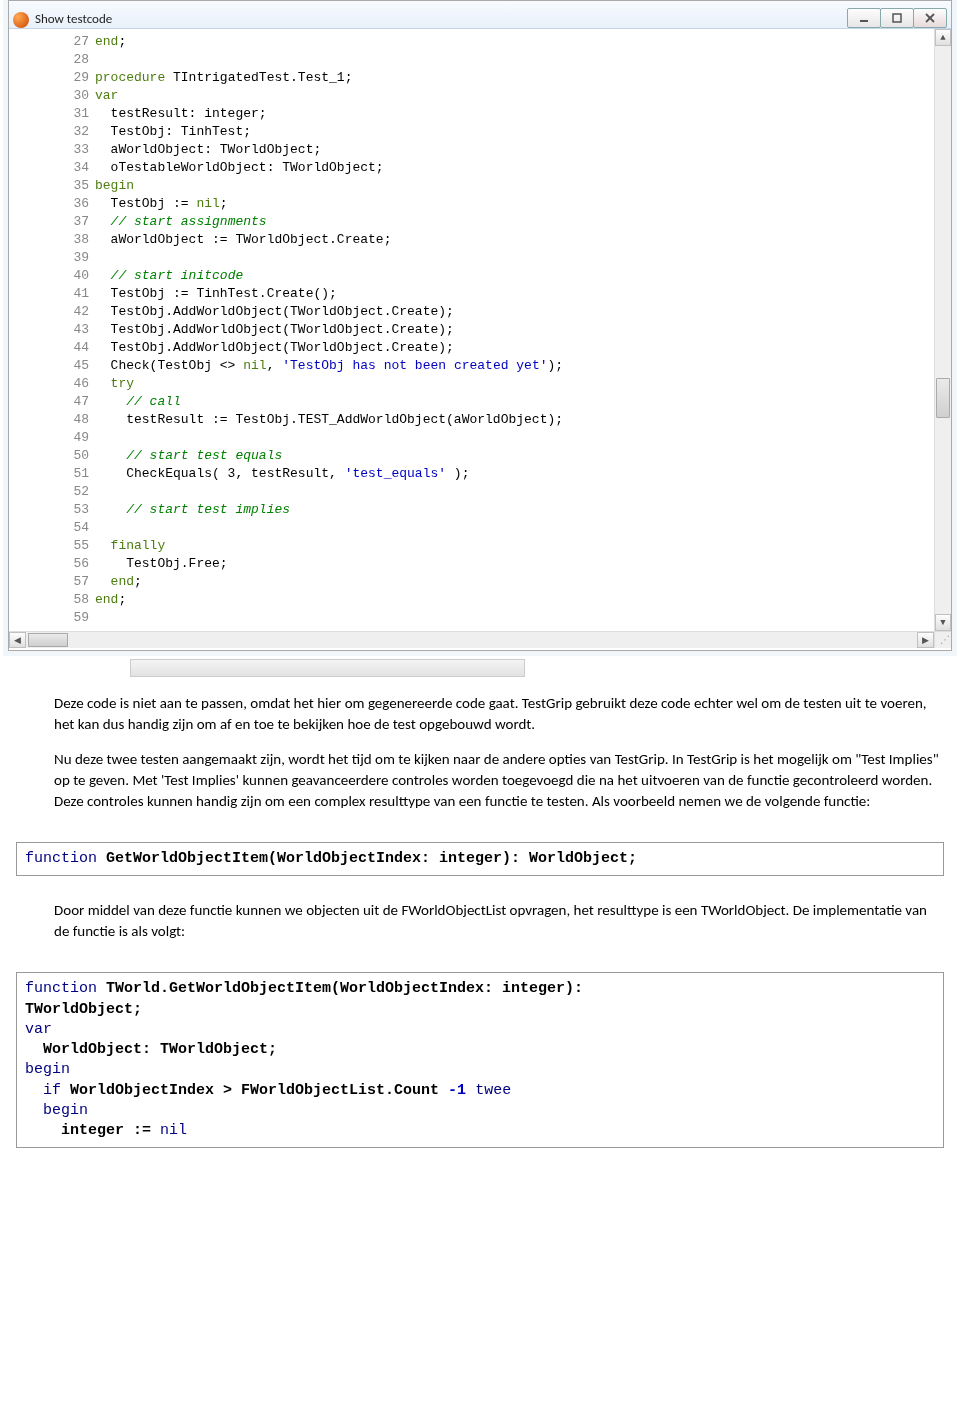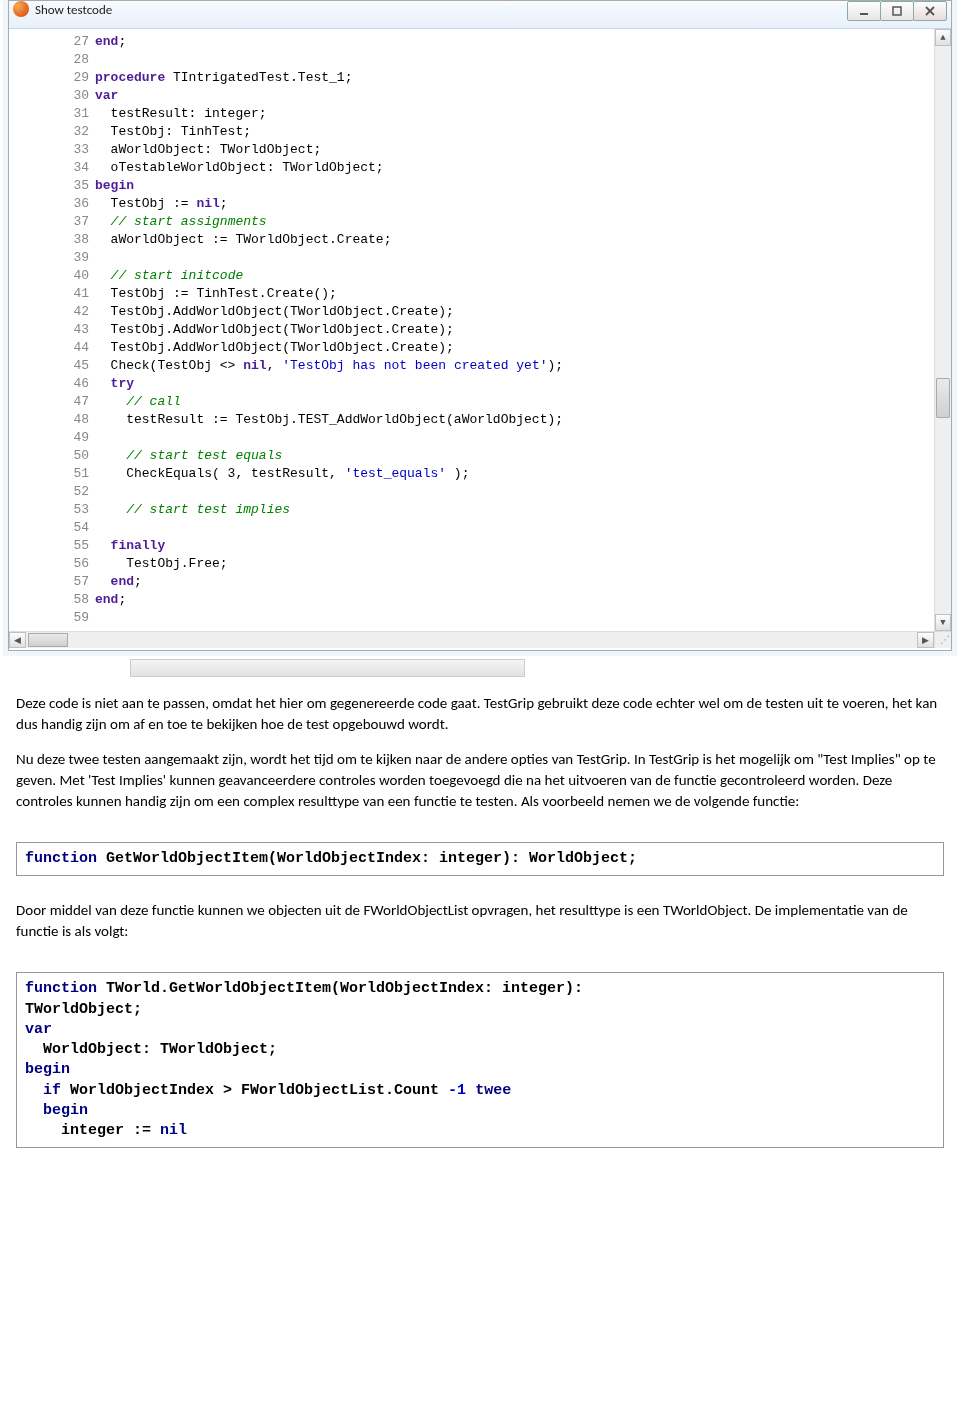--- a/index.html
+++ b/index.html
@@ -13,21 +13,21 @@
   }
   .window {
     margin: 0 8px 8px 8px;
     border: 1px solid #aaa;
     background: #fff;
     box-shadow: 0 0 0 5px rgba(200,220,240,0.25);
     padding-bottom: 2px;
   }
   .titlebar {
     display: flex;
-    align-items: flex-start;
+    align-items: flex-end;
     height: 28px;
     background: linear-gradient(#f7fbff,#e8f0fa);
     border-bottom: 1px solid #c6d6ea;
     padding: 0 4px;
   }
   .titlebar-icon {
     width: 16px; height: 16px;
     border-radius: 50%;
     background: radial-gradient(circle at 30% 30%, #ffaa55, #cc4400);
     margin-right: 6px;
@@ -74,21 +74,21 @@
   .code-line { display: flex; }
   .lineno {
     display: inline-block;
     width: 46px;
     text-align: right;
     color: #888;
     padding-right: 6px;
     flex-shrink: 0;
   }
   .code-text { flex: 1; }
-  .kw { color: #4c1d95; font-weight: bold; }
+  .kw { color: #4d7c0f; font-weight: normal; }
   .str { color: #0000c0; }
   .cmt { color: #008000; font-style: italic; }
   .vscroll {
     width: 17px;
     background: #efefef;
     border-left: 1px solid #ddd;
     position: relative;
   }
   .vscroll-arrow {
     height: 17px;
@@ -138,32 +138,33 @@
     height: 18px;
     width: 395px;
     background: linear-gradient(#f4f4f4,#e2e2e2);
     border: 1px solid #ccc;
   }
   .body-text {
     padding: 12px 16px 10px 16px;
   }
   .body-text p {
     margin-bottom: 14px;
+    margin-left: 38px;
   }
   .codebox {
     margin: 6px 16px 12px 16px;
     border: 1px solid #999;
     padding: 6px 8px;
     font-family: 'Courier New', monospace;
     font-size: 15px;
     font-weight: bold;
     line-height: 1.35;
     white-space: pre-wrap;
   }
-  .kw2 { color: #000080; font-weight: bold; }
+  .kw2 { color: #000080; font-weight: normal; }
   .num { color: #0000c0; }
 </style>
 </head>
 <body>
 
 <div class="window">
   <div class="titlebar">
     <div class="titlebar-icon"></div>
     <div class="titlebar-title">Show testcode</div>
     <div class="window-controls">

